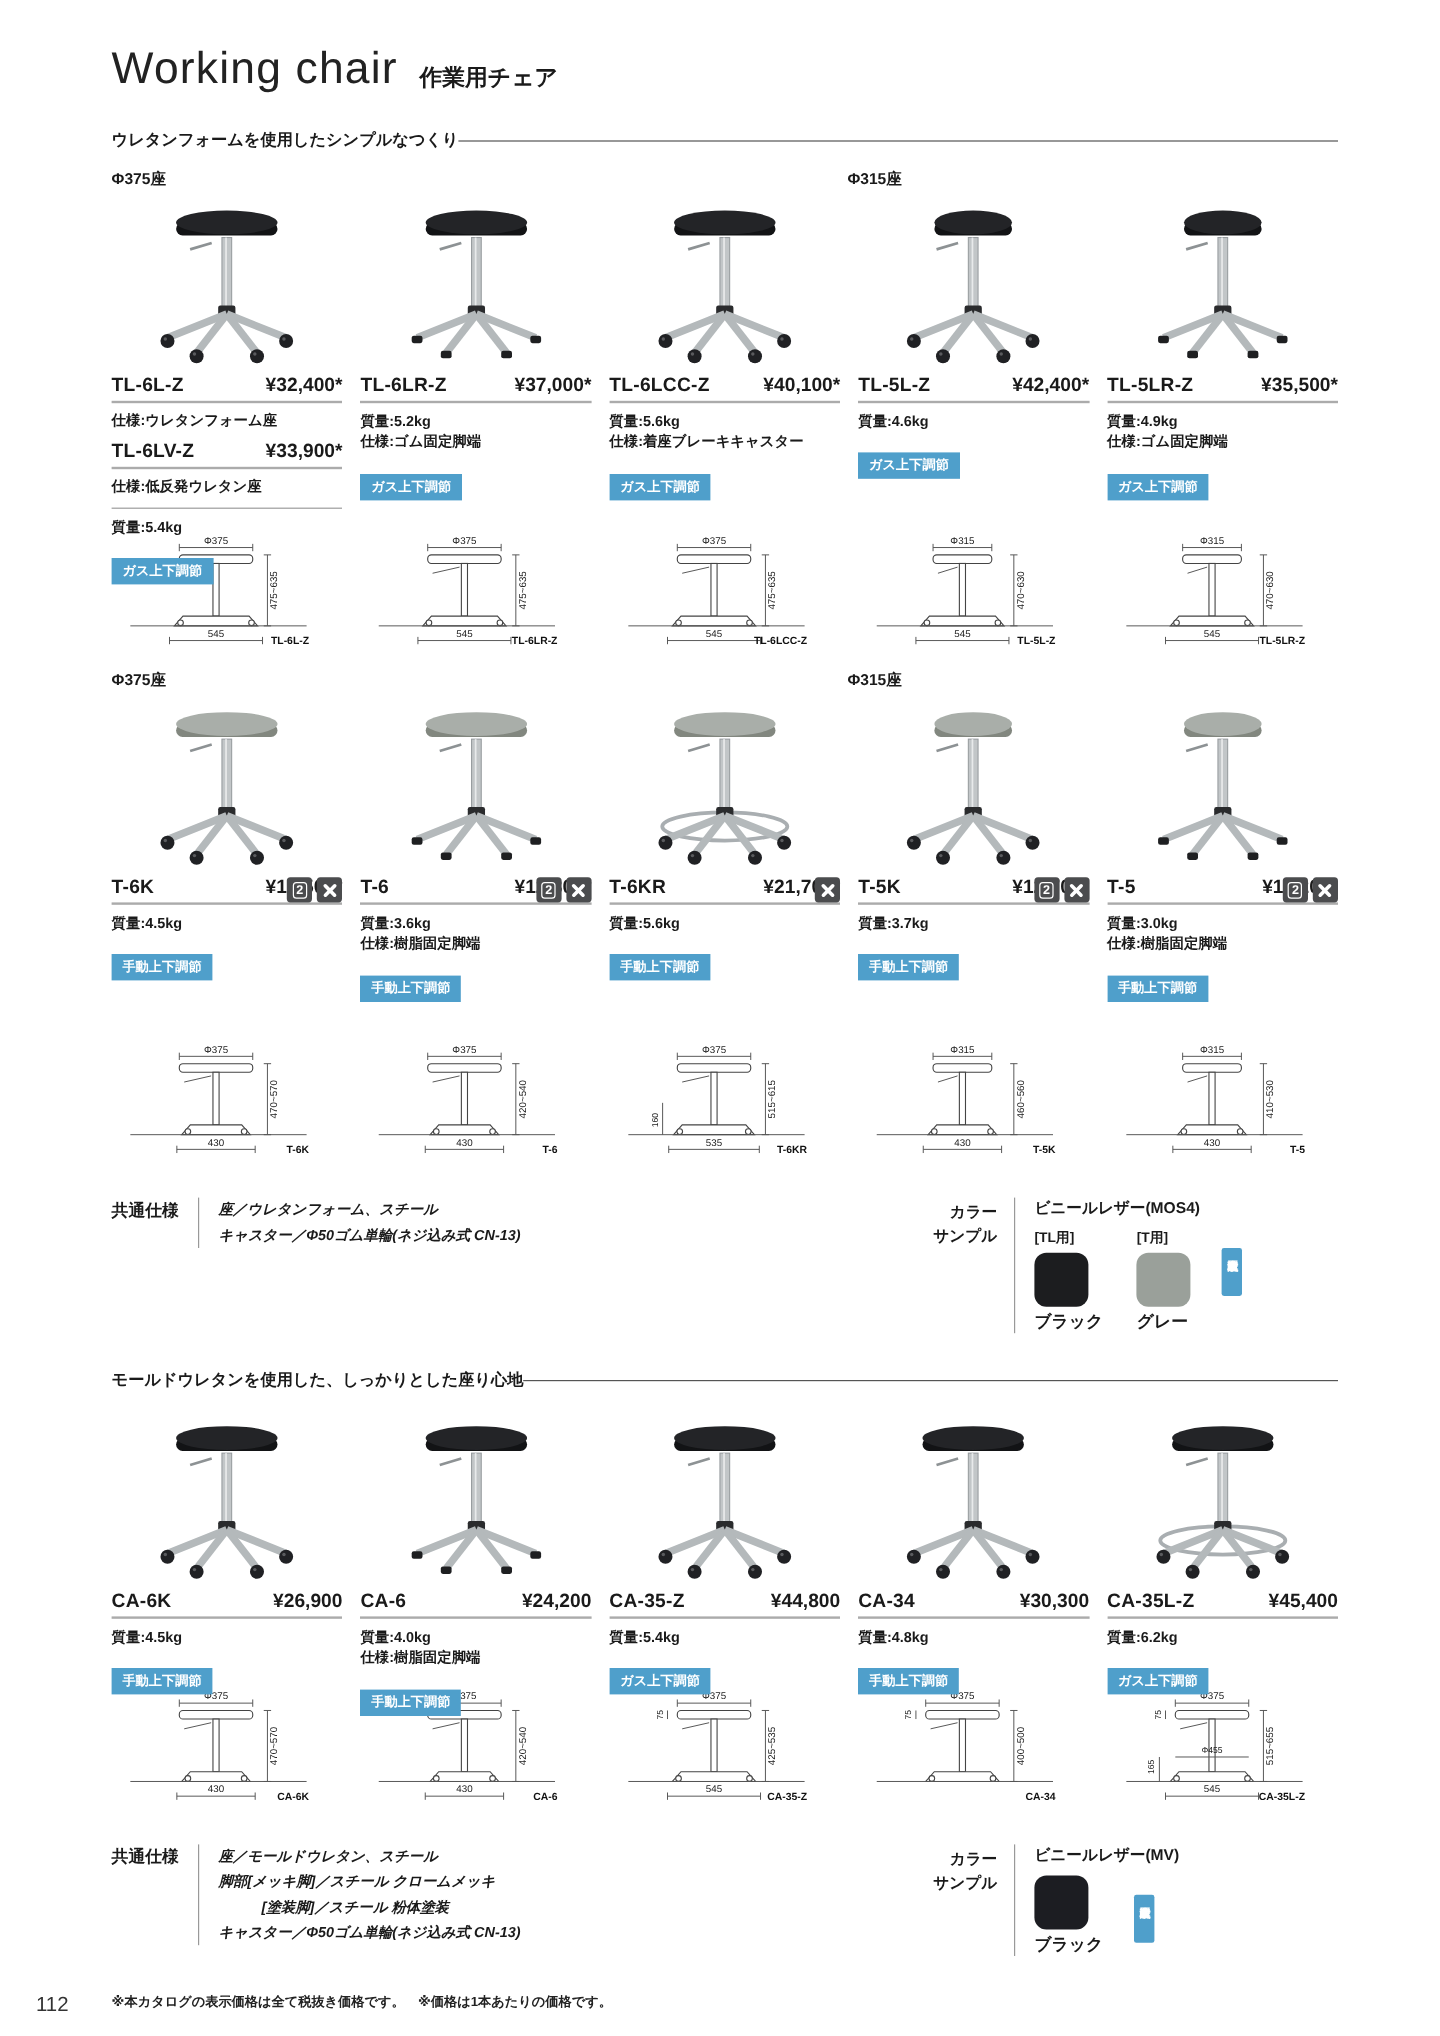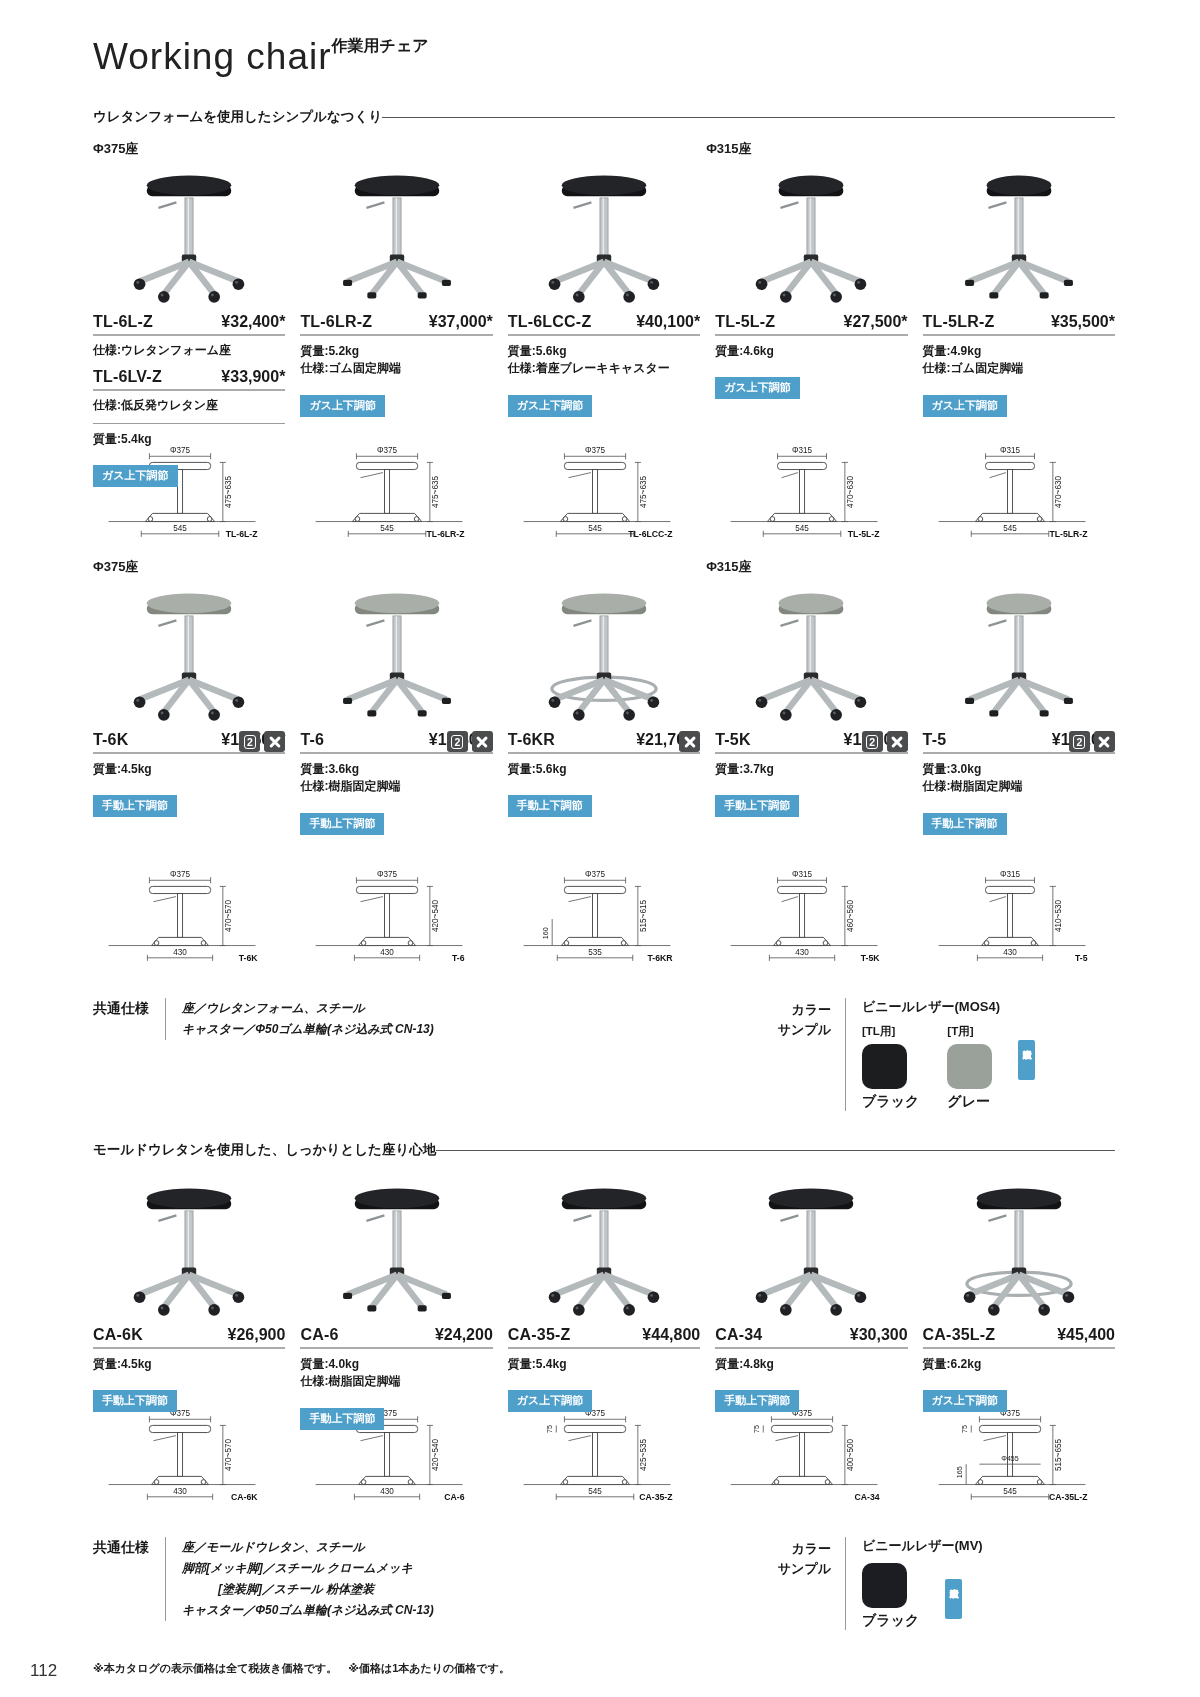--- a/index.html
+++ b/index.html
@@ -1,23 +1,23 @@
 <!DOCTYPE html>
 <html><head>
 <meta charset="utf-8">
 <style>
   * { margin:0; padding:0; box-sizing:border-box; }
   html,body { background:#e8e8e8; }
   body { font-family:"Liberation Sans","DejaVu Sans",sans-serif; color:#1a1a1a; }
   .page { width:1200px; height:1697px; background:#fff; margin:0 auto; position:relative;
           padding:30px 85px 0 93px; overflow:hidden; }
   
-  .hdr { display:flex; align-items:flex-start; margin-top:6px; }
+  .hdr { display:flex; align-items:flex-end; gap:18px; margin-top:6px; }
   .title-en { font-size:37px; font-weight:400; letter-spacing:1px; color:#222; }
-  .title-ja { font-size:16px; font-weight:600; }
+  .title-ja { font-size:19px; font-weight:600; }
   
   .sec-head { display:flex; align-items:center; margin-top:30px; }
   .sec-title { font-size:13.5px; font-weight:700; white-space:nowrap; }
   .sec-rule { flex:1; height:1px; background:#555; }
   
   .size-row { display:grid; grid-template-columns:repeat(5,1fr); margin-top:14px; }
   .size-label { font-size:13px; font-weight:700; }
   .grid { display:grid; grid-template-columns:repeat(5,1fr); column-gap:15px; }
   .cell { display:flex; flex-direction:column; }
   .img { height:146px; display:flex; align-items:flex-end; justify-content:center; }
@@ -284,21 +284,21 @@
               <circle cx="55" cy="148" r="1.6" fill="#5a5b5e"></circle>
               <circle cx="113" cy="150" r="6.5" fill="#202124"></circle>
               <circle cx="111" cy="148" r="1.6" fill="#5a5b5e"></circle>
               <rect x="49" y="26" width="72" height="12" rx="6" fill="#121315"></rect>
               <ellipse cx="85" cy="26" rx="36" ry="11" fill="#232427"></ellipse>
             </svg>
           </div>
           <div class="info" style="height:134px">
             <div class="name-row">
               <span class="model">TL-5L-Z</span>
-              <span class="price">¥27,500*</span>
+              <span class="price">¥42,400*</span>
             </div>
             <div class="specs">
               <div class="spec-line">質量:4.6kg</div>
             </div>
             <div><span class="badge">ガス上下調節</span></div>
           </div>
           <div class="diag"><svg viewBox="0 0 170 100" xmlns="http://www.w3.org/2000/svg">
               <line x1="52" y1="14" x2="100" y2="14" class="dl"></line>
               <line x1="52" y1="11" x2="52" y2="17" class="dl"></line>
               <line x1="100" y1="11" x2="100" y2="17" class="dl"></line>

